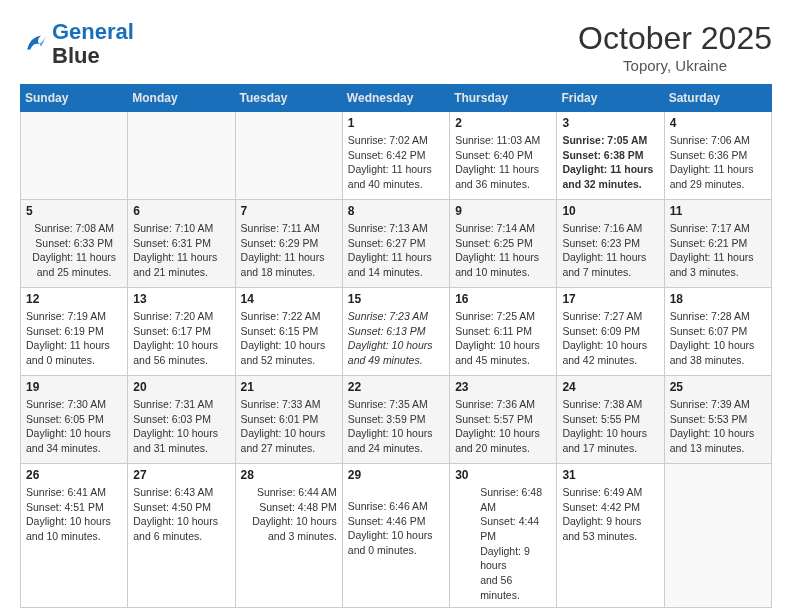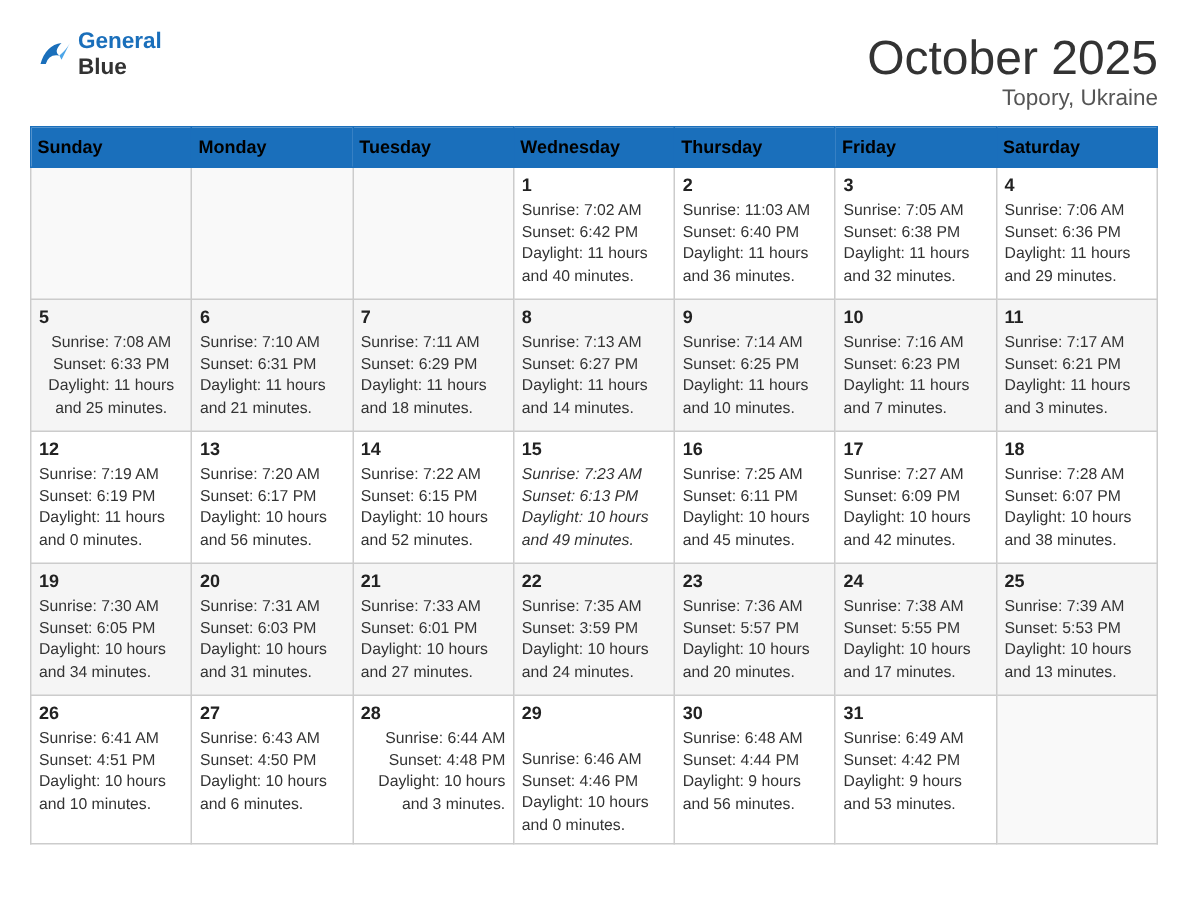--- a/index.html
+++ b/index.html
@@ -15,52 +15,52 @@
       justify-content: space-between;
       align-items: flex-start;
       margin-bottom: 10px;
     }
     .logo {
       display: flex;
       align-items: center;
       gap: 4px;
     }
     .logo-text {
-      font-size: 15px;
+      font-size: 22px;
       font-weight: bold;
       color: #333;
       line-height: 1.1;
     }
     .logo-text span {
       color: #1a6fbb;
     }
     .logo-bird {
       width: 28px;
       height: 28px;
     }
     .title-block {
-      text-align: right;
+      text-align: center;
     }
     .month-title {
       font-size: 32px;
       font-weight: normal;
       color: #333;
     }
     .location {
       font-size: 15px;
       color: #555;
     }
     table {
       width: 100%;
       border-collapse: collapse;
       font-size: 11px;
     }
     thead tr th {
       background-color: #1a6fbb;
-      color: #000000;
+      color: #e5e5e5;
       padding: 6px 4px;
       text-align: left;
       font-weight: bold;
       font-size: 12px;
       border: 1px solid #1a6fbb;
     }
     tbody tr td {
       border: 1px solid #ccc;
       vertical-align: top;
       padding: 4px 5px;
@@ -133,21 +133,21 @@
         </td>
         <td>
           <div class="day-number">2</div>
           <div class="day-info" style="white-space: pre-line;">Sunrise: 11:03 AM
 Sunset: 6:40 PM
 Daylight: 11 hours
 and 36 minutes.</div>
         </td>
         <td>
           <div class="day-number">3</div>
-          <div class="day-info" style="white-space: pre-line;">Sunrise: 7:05 AM
+          <div class="day-info" style="white-space: pre-line; font-weight: bold;">Sunrise: 7:05 AM
 Sunset: 6:38 PM
 Daylight: 11 hours
 and 32 minutes.</div>
         </td>
         <td>
           <div class="day-number">4</div>
           <div class="day-info" style="white-space: pre-line;">Sunrise: 7:06 AM
 Sunset: 6:36 PM
 Daylight: 11 hours
 and 29 minutes.</div>
@@ -330,21 +330,21 @@
         </td>
         <td>
           <div class="day-number">29</div>
           <div class="day-info" style="white-space: pre-line; margin-top: 17px;">Sunrise: 6:46 AM
 Sunset: 4:46 PM
 Daylight: 10 hours
 and 0 minutes.</div>
         </td>
         <td>
           <div class="day-number">30</div>
-          <div class="day-info" style="white-space: pre-line;">Sunrise: 6:48 AM
+          <div class="day-info" style="white-space: pre-line; margin-left: 25px;">Sunrise: 6:48 AM
 Sunset: 4:44 PM
 Daylight: 9 hours
 and 56 minutes.</div>
         </td>
         <td>
           <div class="day-number">31</div>
           <div class="day-info" style="white-space: pre-line;">Sunrise: 6:49 AM
 Sunset: 4:42 PM
 Daylight: 9 hours
 and 53 minutes.</div>

